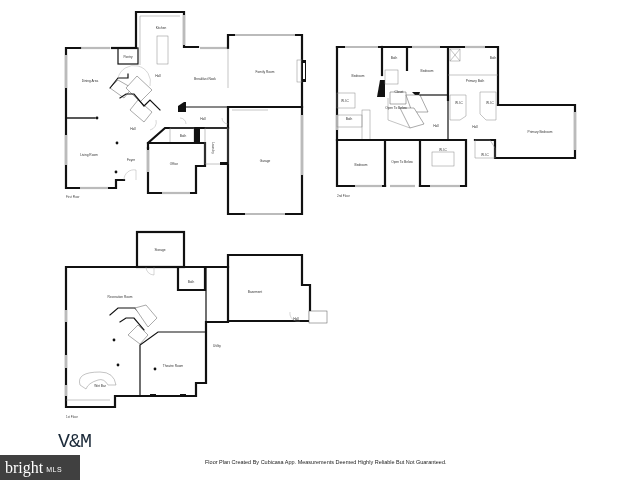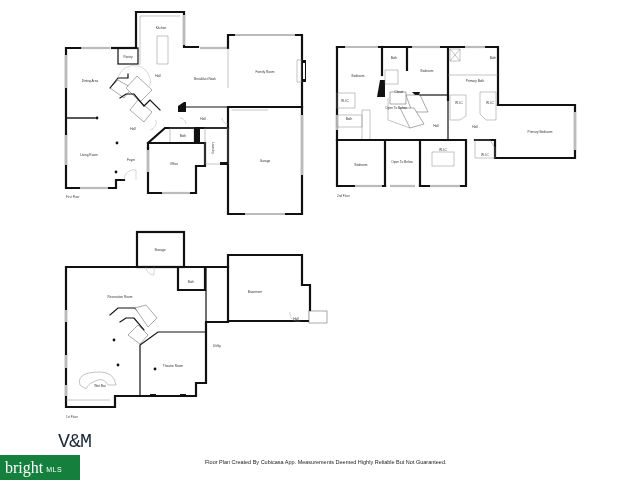--- a/index.html
+++ b/index.html
@@ -8,21 +8,21 @@
   .room-label { font-family: "Liberation Sans", sans-serif; font-size: 3.2px; fill: #333; text-anchor: middle; }
   .floor-label { font-family: "Liberation Sans", sans-serif; font-size: 3px; fill: #444; }
   .wall { stroke: #111; stroke-width: 2.2; fill: none; stroke-linecap: square; }
   .thin { stroke: #888; stroke-width: 0.5; fill: none; }
   .win { stroke: #bbb; stroke-width: 2.2; fill: none; }
   .door { stroke: #999; stroke-width: 0.4; fill: none; }
   .stair { stroke: #555; stroke-width: 0.5; fill: #fff; }
   .fill-dark { fill: #111; }
   .logo { position: absolute; left: 0; top: 425px; width: 90px; height: 55px; }
   .vm { position: absolute; left: 26px; top: 5px; font-family: Liberation Mono, monospace; font-size: 20px; color: #1c2b3a; letter-spacing: -1px; margin-left: 32px; }
-  .bright { position: absolute; left: 0; top: 455px; width: 80px; height: 25px; background: #15803d; color: #fff; display: flex; align-items: center; padding-left: 5px; box-sizing: border-box; }
+  .bright { position: absolute; left: 0; top: 455px; width: 80px; height: 25px; background: #404040; color: #fff; display: flex; align-items: center; padding-left: 5px; box-sizing: border-box; }
   .bright-main { font-family: "Liberation Serif", serif; font-size: 16px; }
   .bright-mls { font-family: "Liberation Sans", sans-serif; font-size: 7px; margin-left: 3px; margin-top: 4px; letter-spacing: 0.5px; }
   .disclaimer { position: absolute; left: 205px; top: 459px; font-size: 5.5px; color: #222; white-space: nowrap; }
 </style>
 </head>
 <body>
 
 <svg class="plan" width="640" height="480" viewBox="0 0 640 480" xmlns="http://www.w3.org/2000/svg">
 
   <g>

